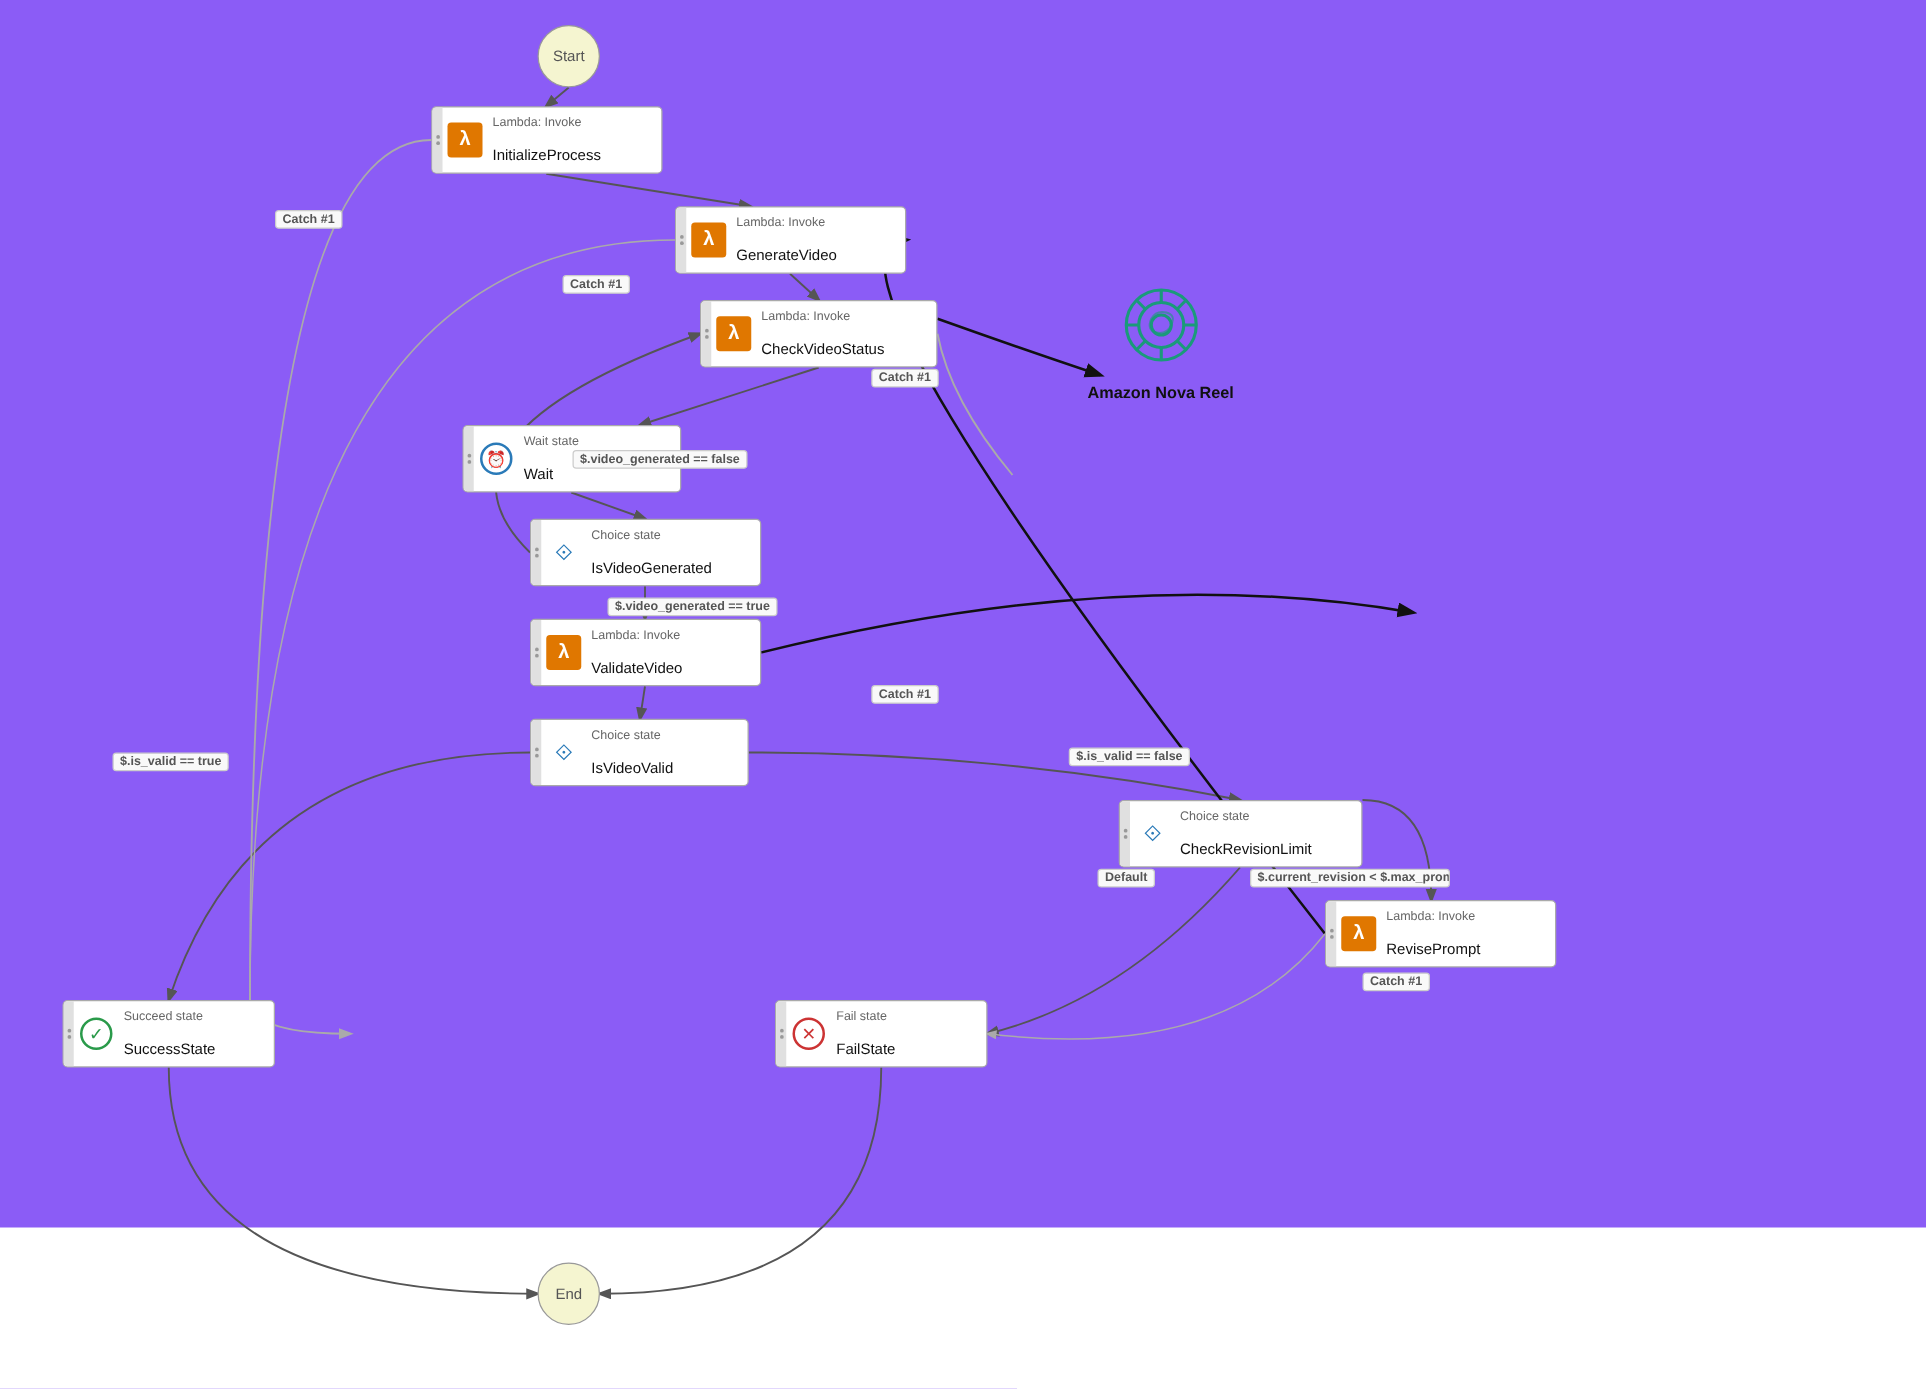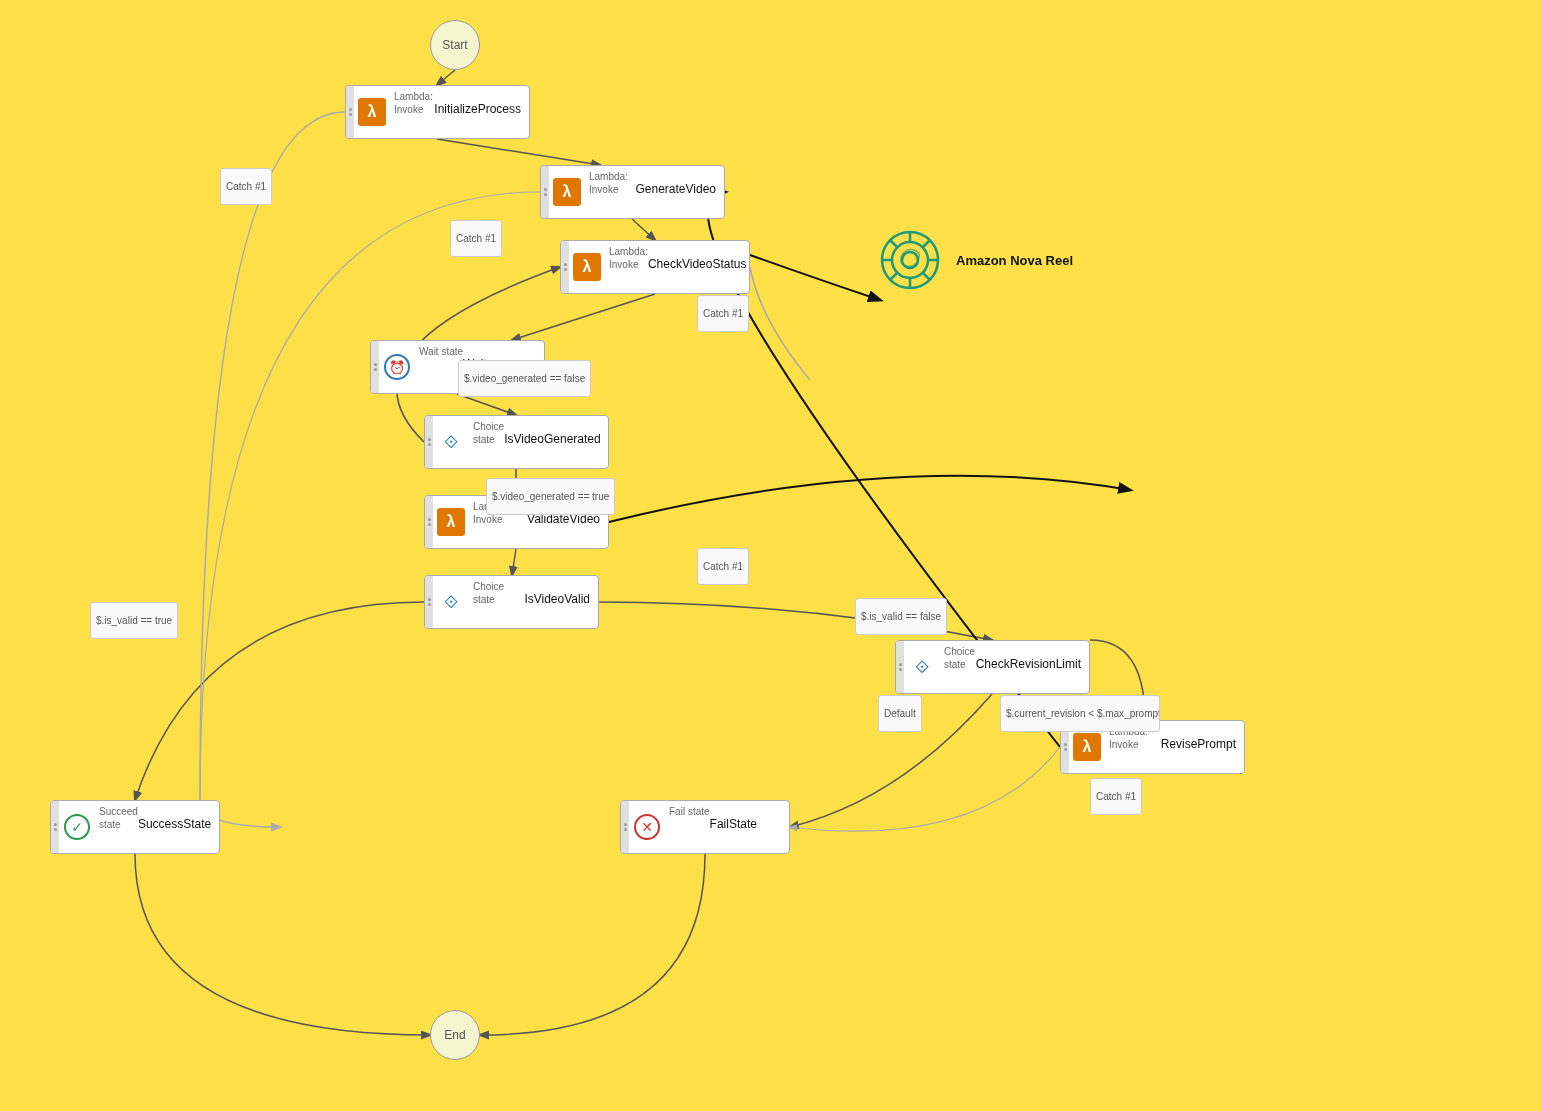--- a/index.html
+++ b/index.html
@@ -7,22 +7,22 @@
       background: #fff;
       font-family: Arial, sans-serif;
       font-size: 12px;
       overflow: auto;
       width: 1541px;
       height: 1111px;
     }
     #canvas {
       position: relative;
       width: 1541px;
-      height: 1111px;
-      background: #fde047;
+      height: 982px;
+      background: #8b5cf6;
     }
     svg#connections {
       position: absolute;
       top: 0; left: 0;
       width: 1541px;
       height: 1111px;
       pointer-events: none;
     }
     .node {
       position: absolute;
@@ -93,20 +93,21 @@
       width: 26px; height: 26px;
       border: 2px solid #cc3333;
       border-radius: 50%;
       display: flex; align-items: center; justify-content: center;
       color: #cc3333;
       font-size: 14px;
     }
     .node-content {
       padding: 4px 8px 4px 4px;
       display: flex;
+      flex-direction: column;
       justify-content: center;
       line-height: 1.3;
     }
     .node-type {
       font-size: 10px;
       color: #666;
     }
     .node-name {
       font-size: 12px;
       color: #111;
@@ -122,29 +123,30 @@
       align-items: center;
       justify-content: center;
       font-size: 12px;
       color: #555;
     }
     .label-tag {
       position: absolute;
       background: #f9f9f9;
       border: 1px solid #ccc;
       border-radius: 3px;
-      padding: 12px 5px;
+      padding: 1px 5px;
       font-size: 10px;
       color: #555;
       white-space: nowrap;
+      font-weight: bold;
     }
     .aws-icon {
       position: absolute;
       display: flex;
-      flex-direction: row;
+      flex-direction: column;
       align-items: center;
       gap: 6px;
     }
     .aws-icon-label {
       font-weight: bold;
       font-size: 13px;
       color: #111;
     }
     .nova-reel-svg, .nova-pro-svg {
       width: 80px;

